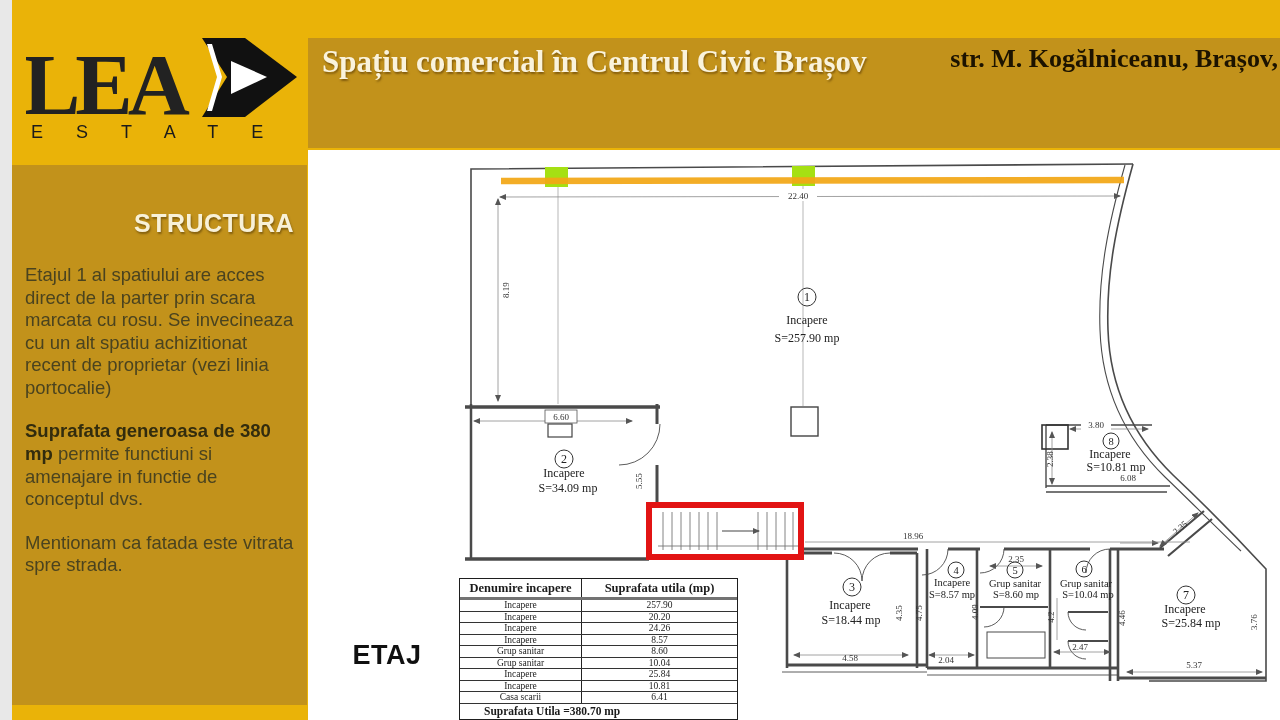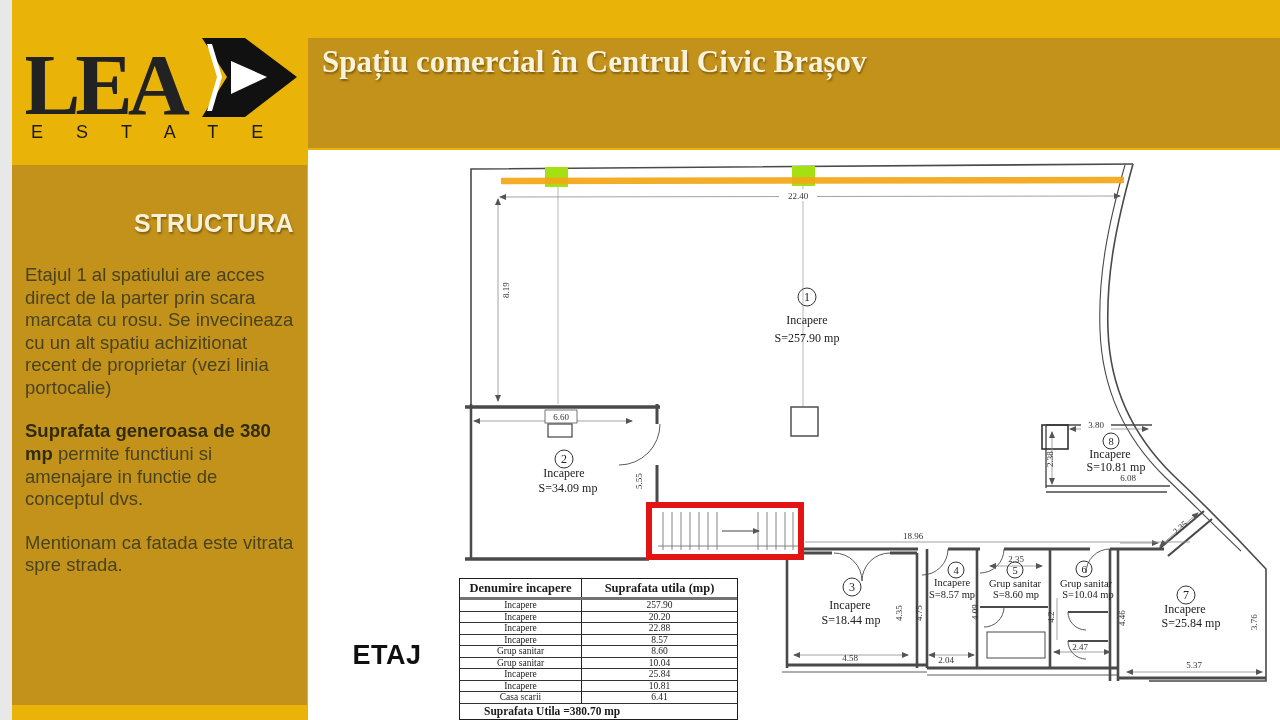--- a/index.html
+++ b/index.html
@@ -64,20 +64,21 @@
         <path d="M176,8 L219,8 L271,47 L219,87 L176,87 L201,47 Z" fill="#111"></path>
         <path d="M205,31 L241,47 L205,64 Z" fill="#ffffff"></path>
         <path d="M186,14 L196,47 L186,81 L181,81 L191,47 L181,14 Z" fill="#ffffff"></path>
       </g>
     </svg>
     <div class="logo-sub">ESTATE</div>
   </div>
 
   <div class="header">
     <div class="header-title">Spațiu comercial în Centrul Civic Brașov</div>
+    <div class="header-subtitle">str. M. Kogălniceanu, Brașov,</div>
   </div>
 
   <div class="sidebar">
     <h2>STRUCTURA</h2>
     <p>Etajul 1 al spatiului are acces direct de la parter prin scara marcata cu rosu. Se invecineaza cu un alt spatiu achizitionat recent de proprietar (vezi linia portocalie)</p>
     <p><b>Suprafata generoasa de 380 mp</b><span> permite functiuni si amenajare in functie de conceptul dvs.</span></p>
     <p>Mentionam ca fatada este vitrata spre strada.</p>
   </div>
 
   <div class="plan-wrap">
@@ -273,21 +274,21 @@
     <div class="trow">
         <div class="c1">Incapere</div>
         <div class="c2">257.90</div>
       </div>
     <div class="trow">
         <div class="c1">Incapere</div>
         <div class="c2">20.20</div>
       </div>
     <div class="trow">
         <div class="c1">Incapere</div>
-        <div class="c2">22.88</div>
+        <div class="c2">24.26</div>
       </div>
     <div class="trow">
         <div class="c1">Incapere</div>
         <div class="c2">8.57</div>
       </div>
     <div class="trow">
         <div class="c1">Grup sanitar</div>
         <div class="c2">8.60</div>
       </div>
     <div class="trow">

